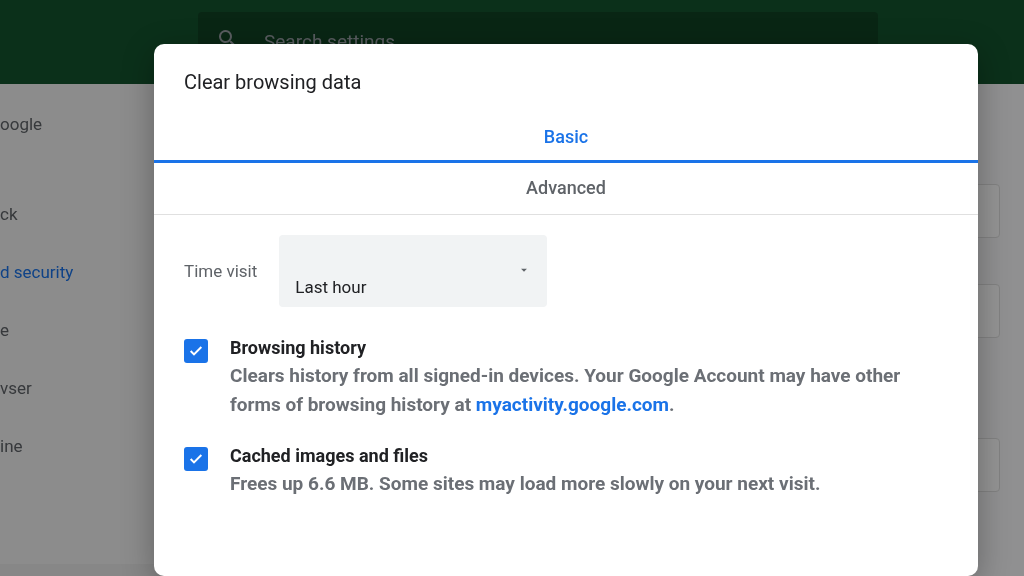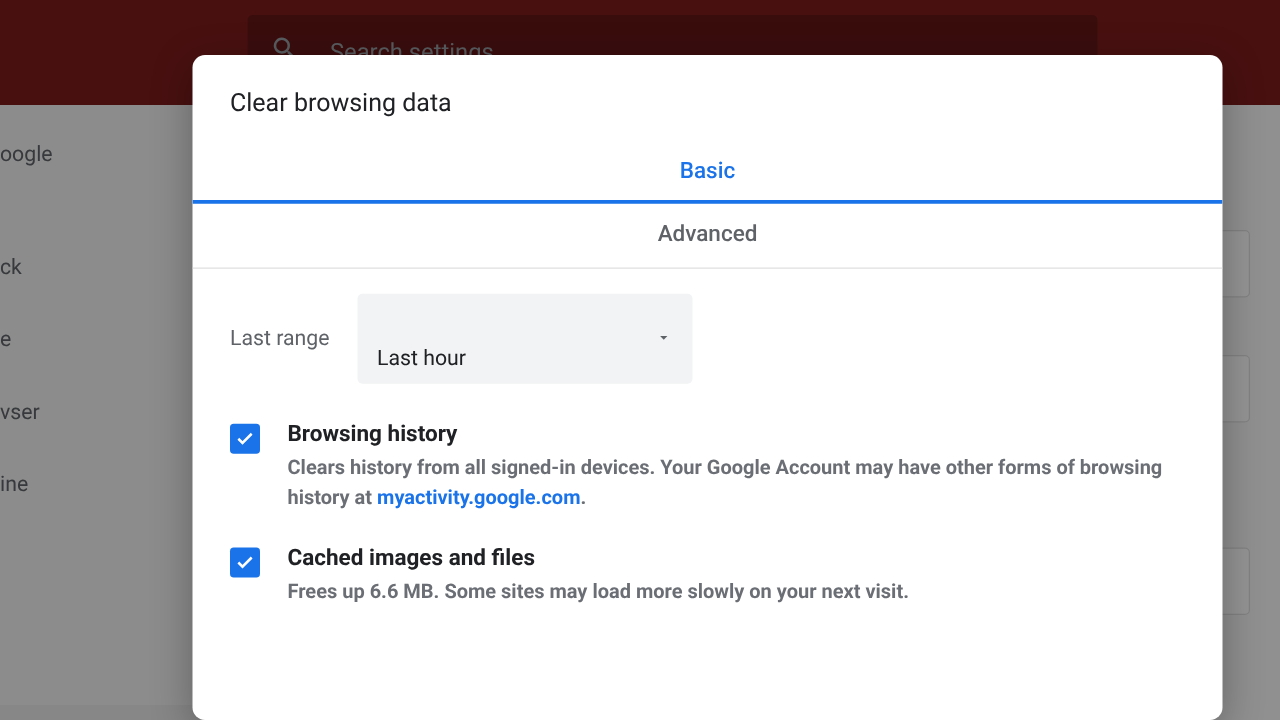--- a/index.html
+++ b/index.html
@@ -9,21 +9,21 @@
     .backdrop {
       position: absolute;
       inset: 0;
       background: #e8e8e8;
     }
 
     .topbar {
       position: absolute;
       top: 0; left: 0; right: 0;
       height: 84px;
-      background: #7f1d1d;
+      background: #14532d;
     }
 
     .search-box {
       position: absolute;
       top: 12px;
       left: 198px;
       width: 680px;
       height: 58px;
       background: rgba(0,0,0,0.2);
       border-radius: 4px;
@@ -153,21 +153,21 @@
       display: flex;
       align-items: center;
       justify-content: center;
       flex-shrink: 0;
       margin-top: 2px;
       cursor: pointer;
     }
     .checkbox svg { width: 16px; height: 16px; stroke: #fff; stroke-width: 3; fill: none; }
     .option-text { flex: 1; }
     .option-title { color: #202124; font-size: 18px; margin-bottom: 4px; }
-    .option-desc { color: #6b6f75; font-size: 16px; line-height: 1.5; }
+    .option-desc { color: #6b6f75; font-size: 19px; line-height: 1.5; }
     .link { color: #1a73e8; }
   </style>
 </head>
 <body>
 
 <div class="backdrop"></div>
 
 <div class="topbar">
   <div class="search-box">
     <span>
@@ -175,20 +175,21 @@
           <path d="M15.5 14h-.79l-.28-.27a6.5 6.5 0 1 0-.7.7l.27.28v.79l5 4.99L20.49 19l-4.99-5zm-6 0A4.5 4.5 0 1 1 14 9.5 4.5 4.5 0 0 1 9.5 14z"></path>
         </svg>
     </span>
     <span class="search-placeholder">Search settings</span>
   </div>
 </div>
 
 <div class="sidebar">
   <div class="sidebar-item" style="margin-top:12px">oogle</div>
   <div class="sidebar-item" style="margin-top:34px">ck</div>
+  <div class="sidebar-item active" style="margin-top:2px">d security</div>
   <div class="sidebar-item" style="margin-top:2px">e</div>
   <div class="sidebar-item" style="margin-top:2px">vser</div>
   <div class="sidebar-item" style="margin-top:2px">ine</div>
 </div>
 
 <div class="content-area">
   <div class="content-row" style="top:100px"></div>
   <div class="content-row" style="top:200px"></div>
   <div class="content-row" style="top:354px"></div>
 </div>
@@ -198,21 +199,21 @@
 <div class="dialog">
   <div class="dialog-title">Clear browsing data</div>
 
   <div class="tabs">
     <div class="tab active">Basic</div>
     <div class="tab">Advanced</div>
   </div>
 
   <div class="dialog-body">
     <div class="time-range-row">
-      <span class="time-range-label">Last range</span>
+      <span class="time-range-label">Time visit</span>
       <div class="select">
         <span class="select-value">Last hour</span>
         <span>
           <svg viewBox="0 0 24 24">
               <path d="M7 10l5 5 5-5z"></path>
             </svg>
         </span>
       </div>
     </div>
 

